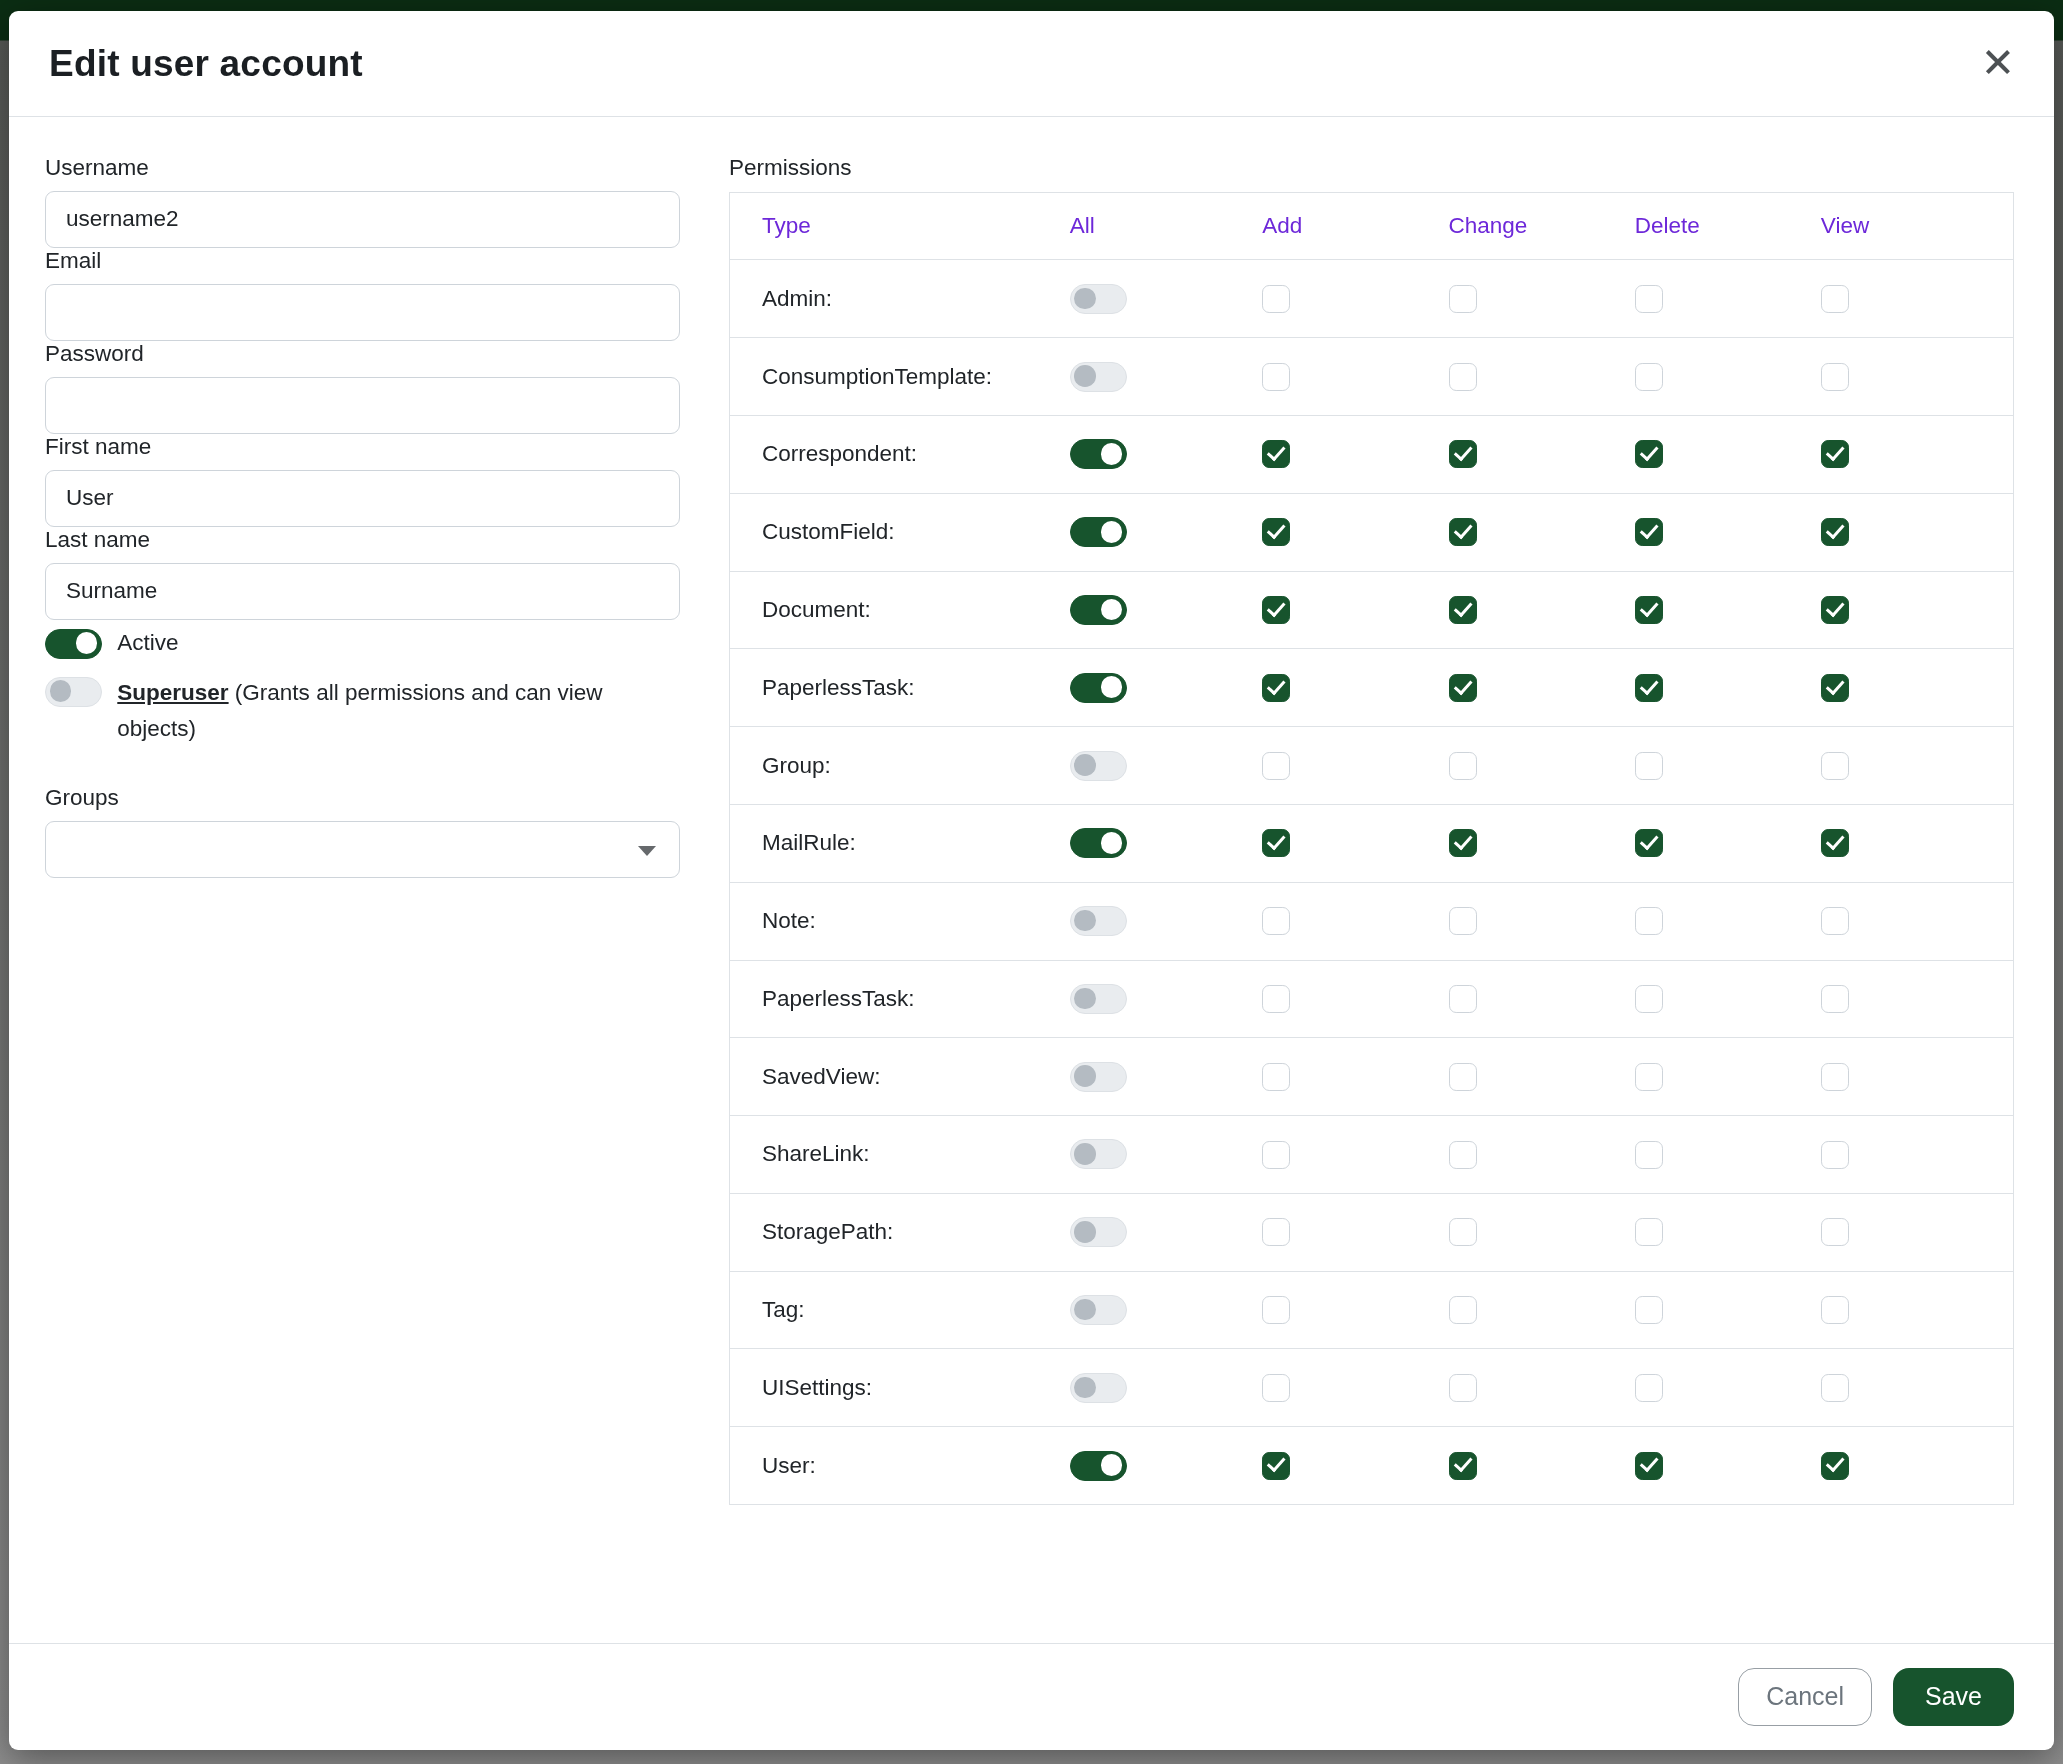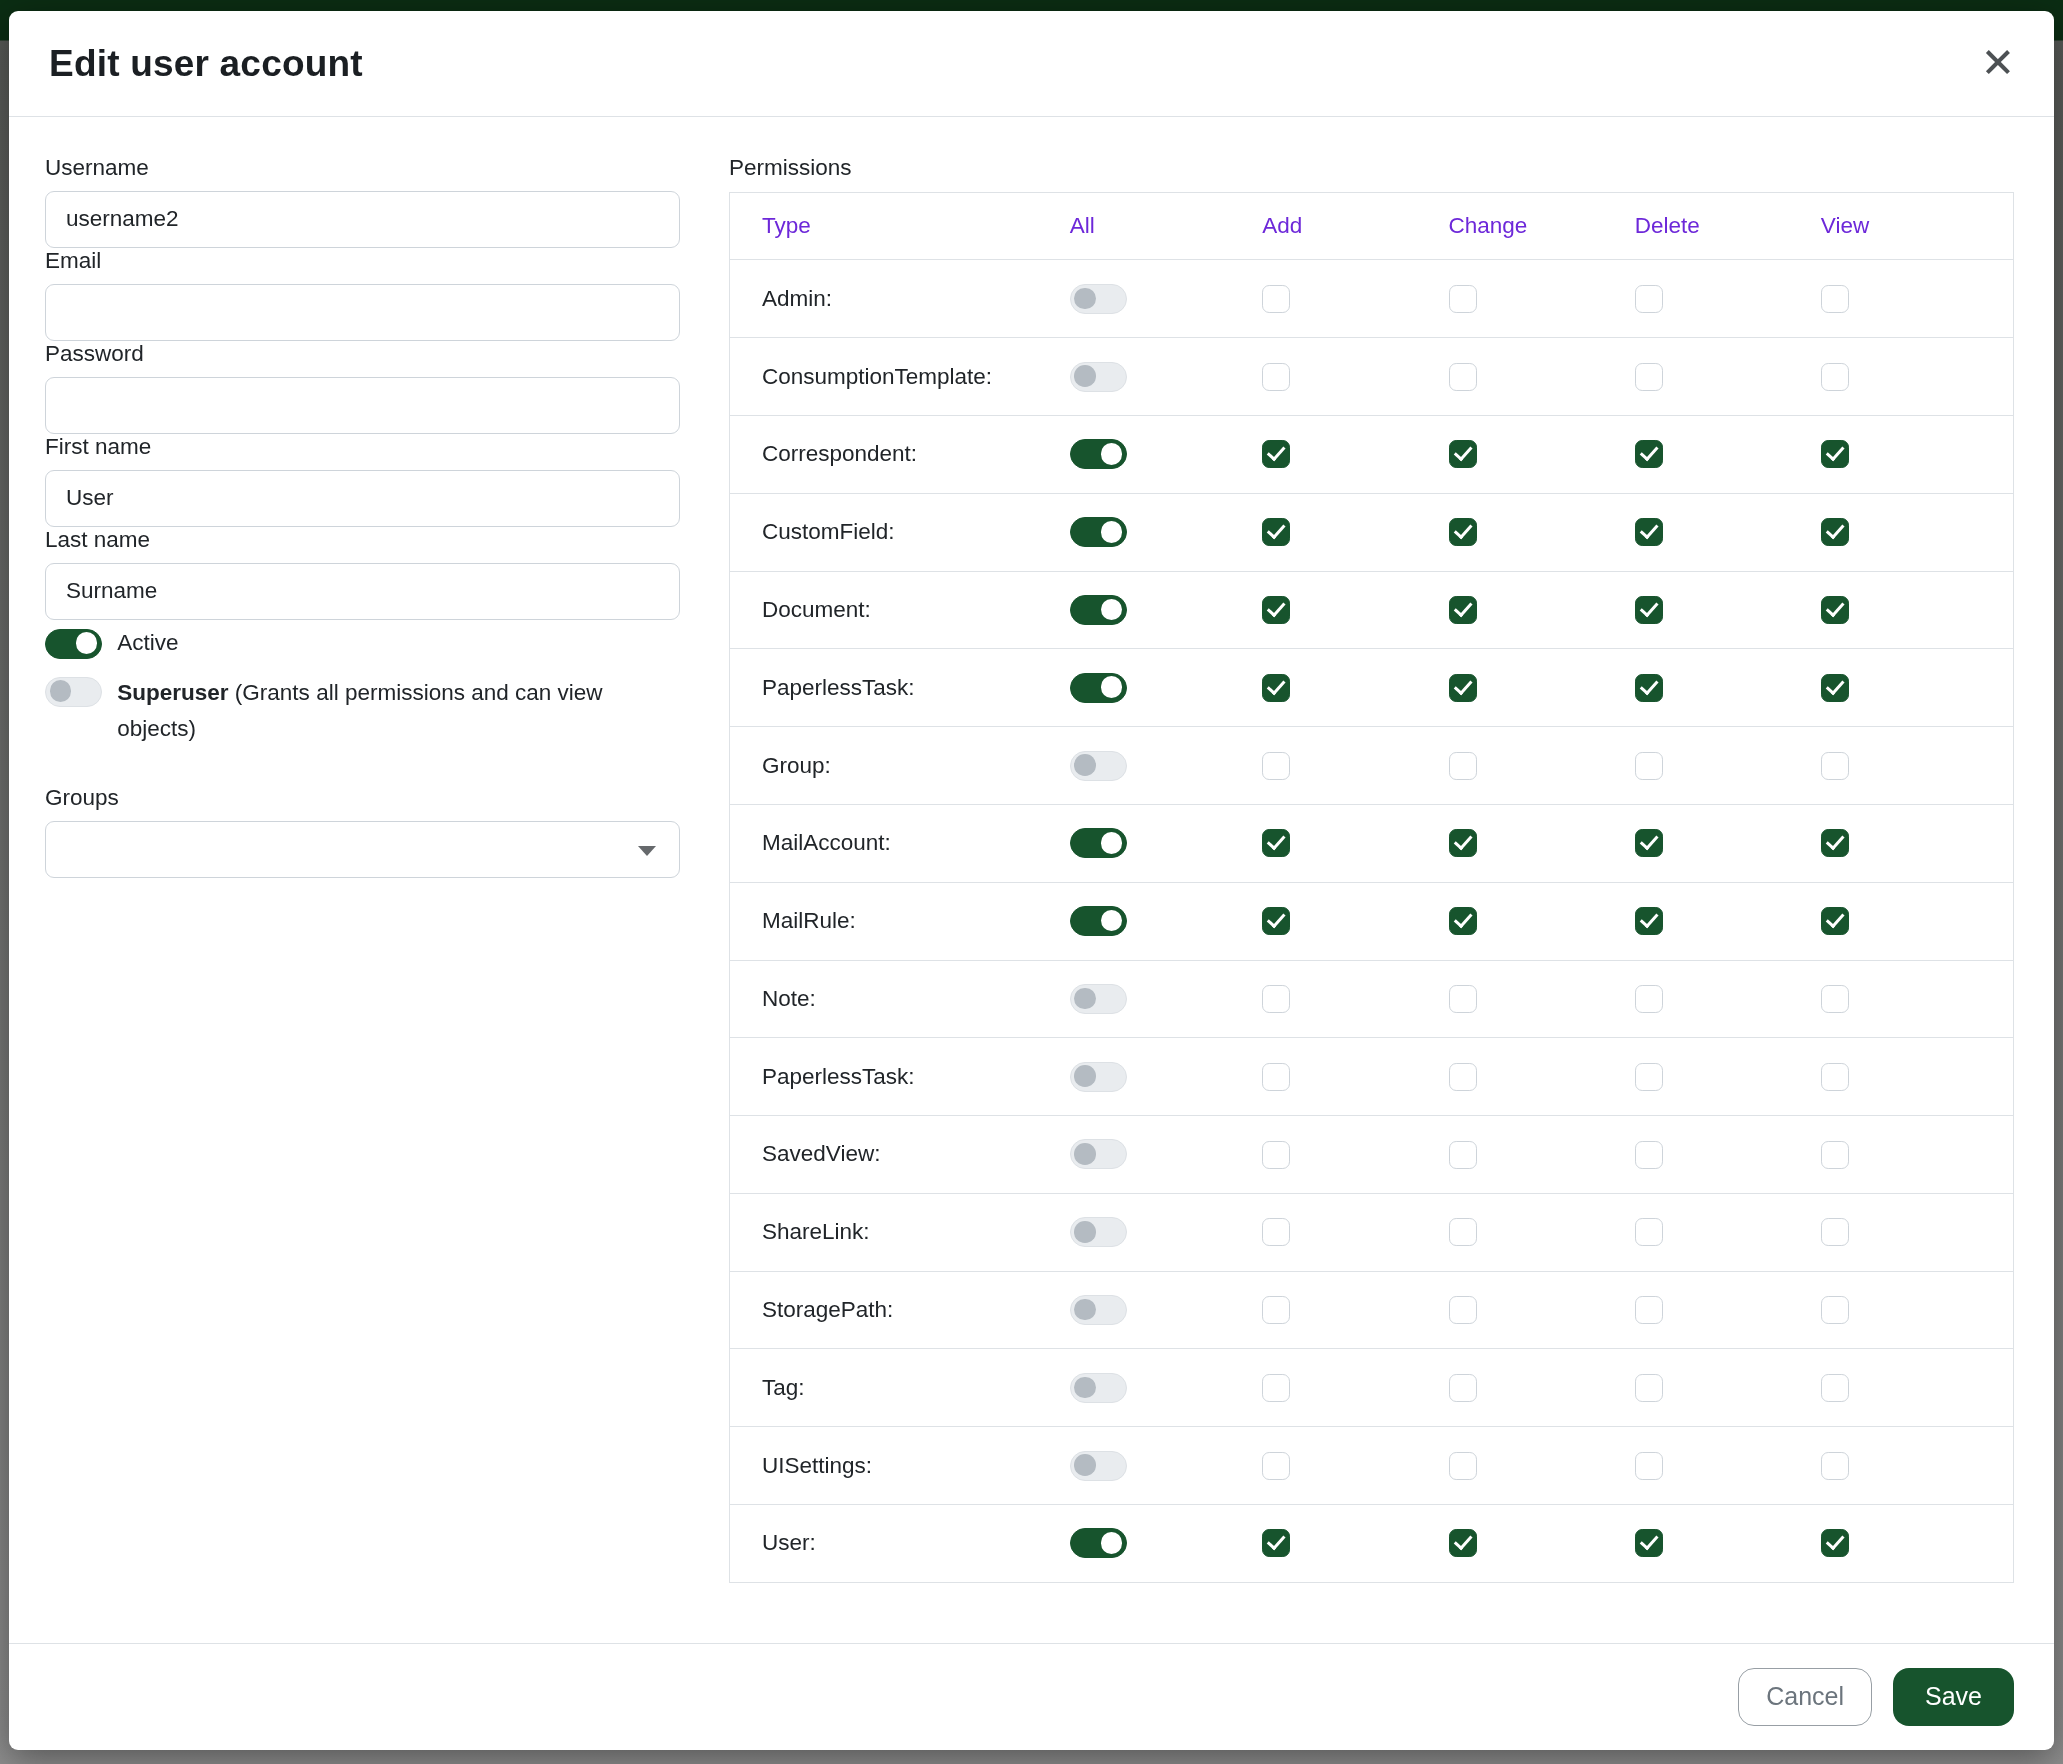--- a/index.html
+++ b/index.html
@@ -70,21 +70,21 @@
     content: ""; position: absolute;
     width: 21.6px; height: 21.6px; border-radius: 50%;
     background: #b4bbc2; left: 3.6px; top: 2.7px;
   }
   .toggle.on { background: var(--accent); border-color: var(--accent); }
   .toggle.on::after { background: #fff; left: auto; right: 3.6px; }
 
   .switch-row { display: flex; align-items: flex-start; margin-top: 7.2px; }
   .switch-row .toggle { margin-top: 1.8px; }
   .switch-text { margin-left: 15.3px; font-size: 22.5px; line-height: 36px; }
-  .switch-label-strong { font-weight: 600; }
+  .switch-label-strong { font-weight: 600; text-decoration: underline; }
   .active-row { align-items: center; margin-bottom: 16px; }
   .active-row .switch-text { line-height: 30px; }
   .superuser-text { max-width: 504px; }
 
   .groups-field { margin-top: 38px; }
   .select-box {
     width: 100%; height: 57px;
     border: 1.8px solid #ced4da; border-radius: 9px;
     position: relative; background: #fff; cursor: pointer;
   }
@@ -280,28 +280,20 @@
 
   <tr>
     <td class="col-type">Group:</td>
     <td class="col-all"><span class="toggle"></span></td>
     <td class="col-add"><span class="checkbox"></span></td>
     <td class="col-change"><span class="checkbox"></span></td>
     <td class="col-delete"><span class="checkbox"></span></td>
     <td class="col-view"><span class="checkbox"></span></td>
   </tr>
 
-  <tr>
-    <td class="col-type">MailAccount:</td>
-    <td class="col-all"><span class="toggle on"></span></td>
-    <td class="col-add"><span class="checkbox checked"></span></td>
-    <td class="col-change"><span class="checkbox checked"></span></td>
-    <td class="col-delete"><span class="checkbox checked"></span></td>
-    <td class="col-view"><span class="checkbox checked"></span></td>
-  </tr>
 
   <tr>
     <td class="col-type">MailRule:</td>
     <td class="col-all"><span class="toggle on"></span></td>
     <td class="col-add"><span class="checkbox checked"></span></td>
     <td class="col-change"><span class="checkbox checked"></span></td>
     <td class="col-delete"><span class="checkbox checked"></span></td>
     <td class="col-view"><span class="checkbox checked"></span></td>
   </tr>
 

